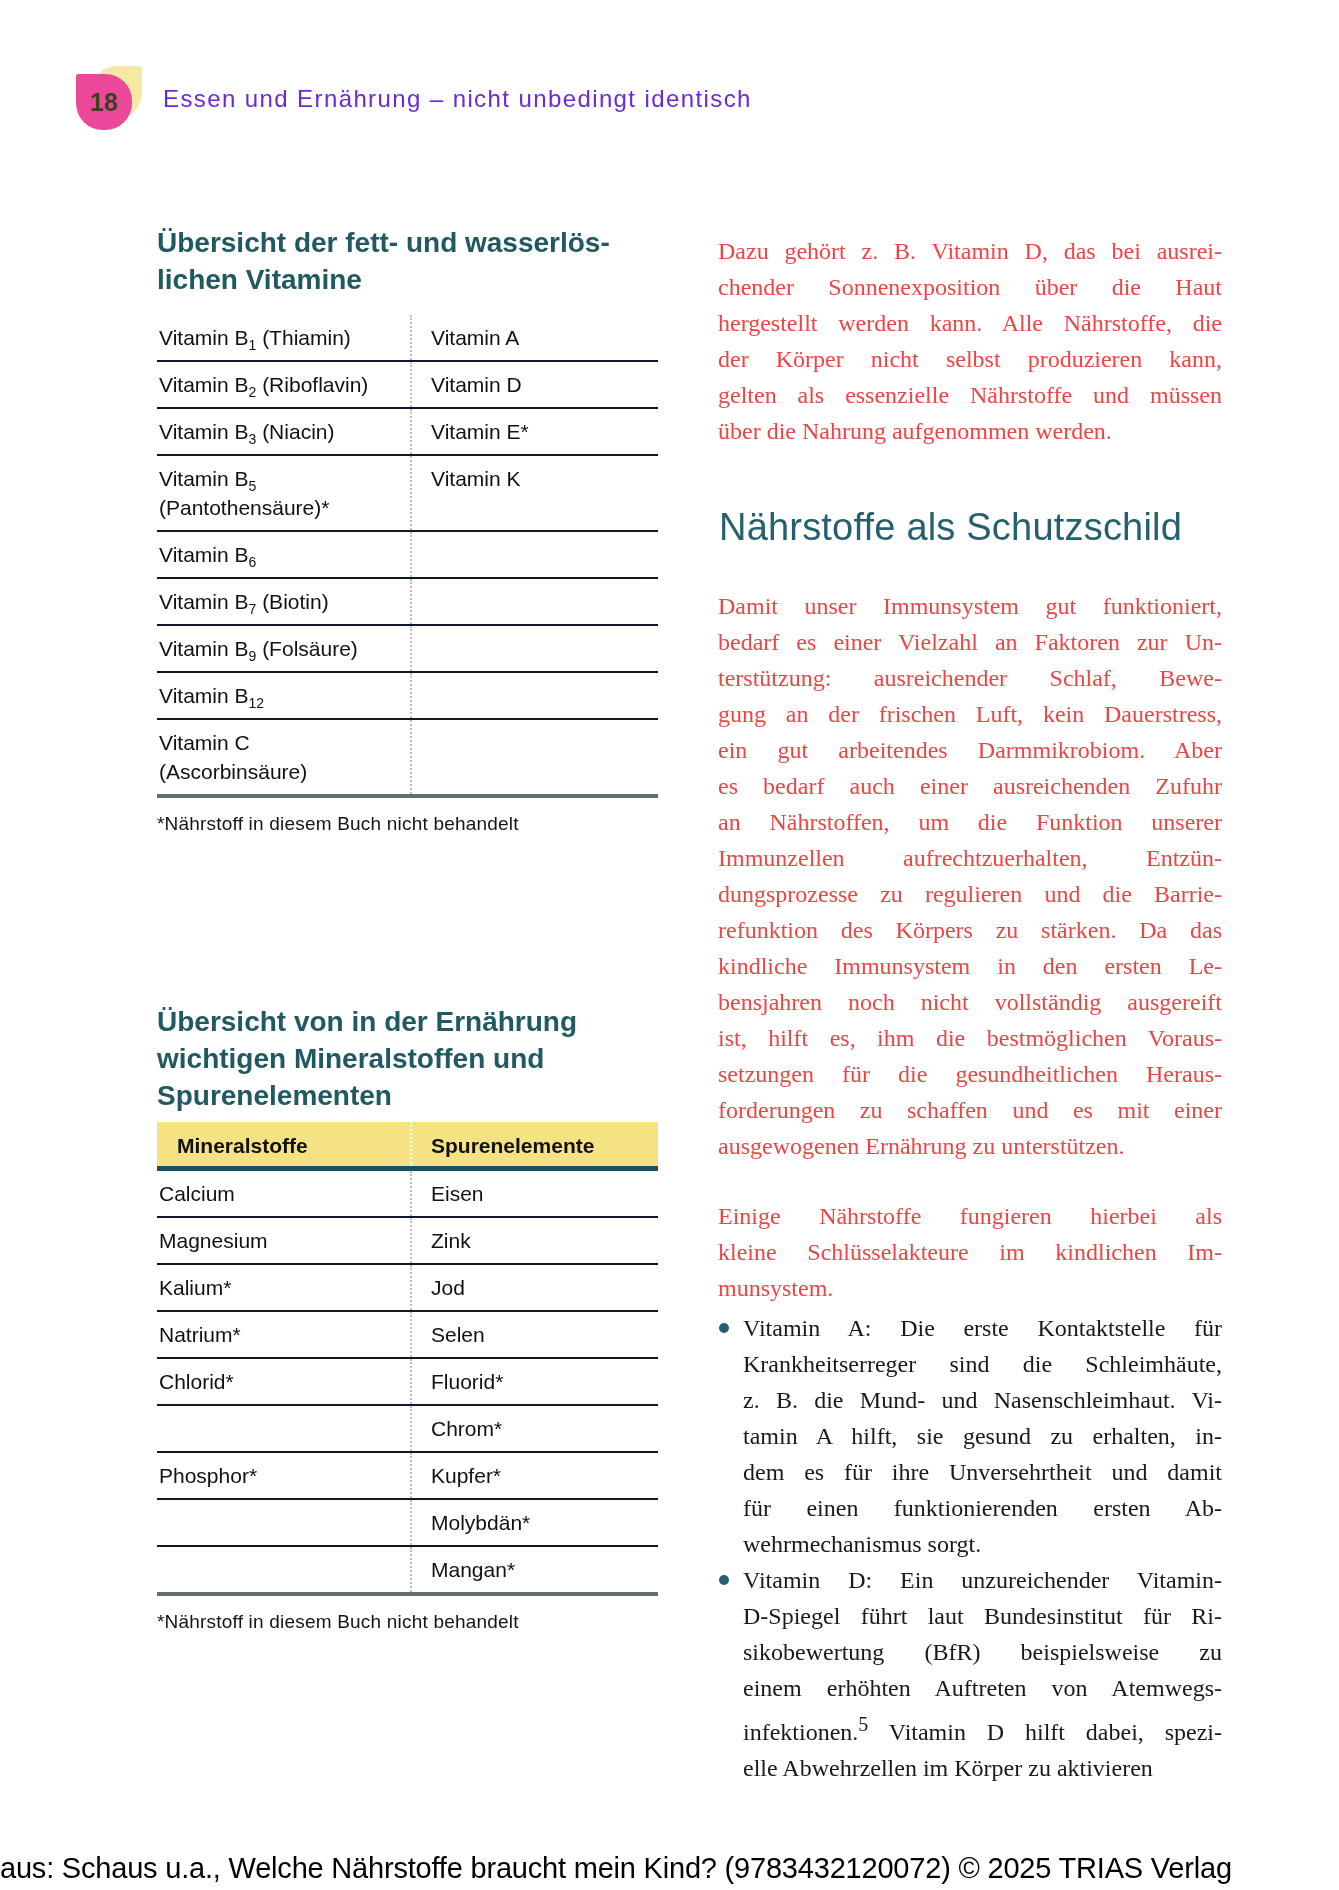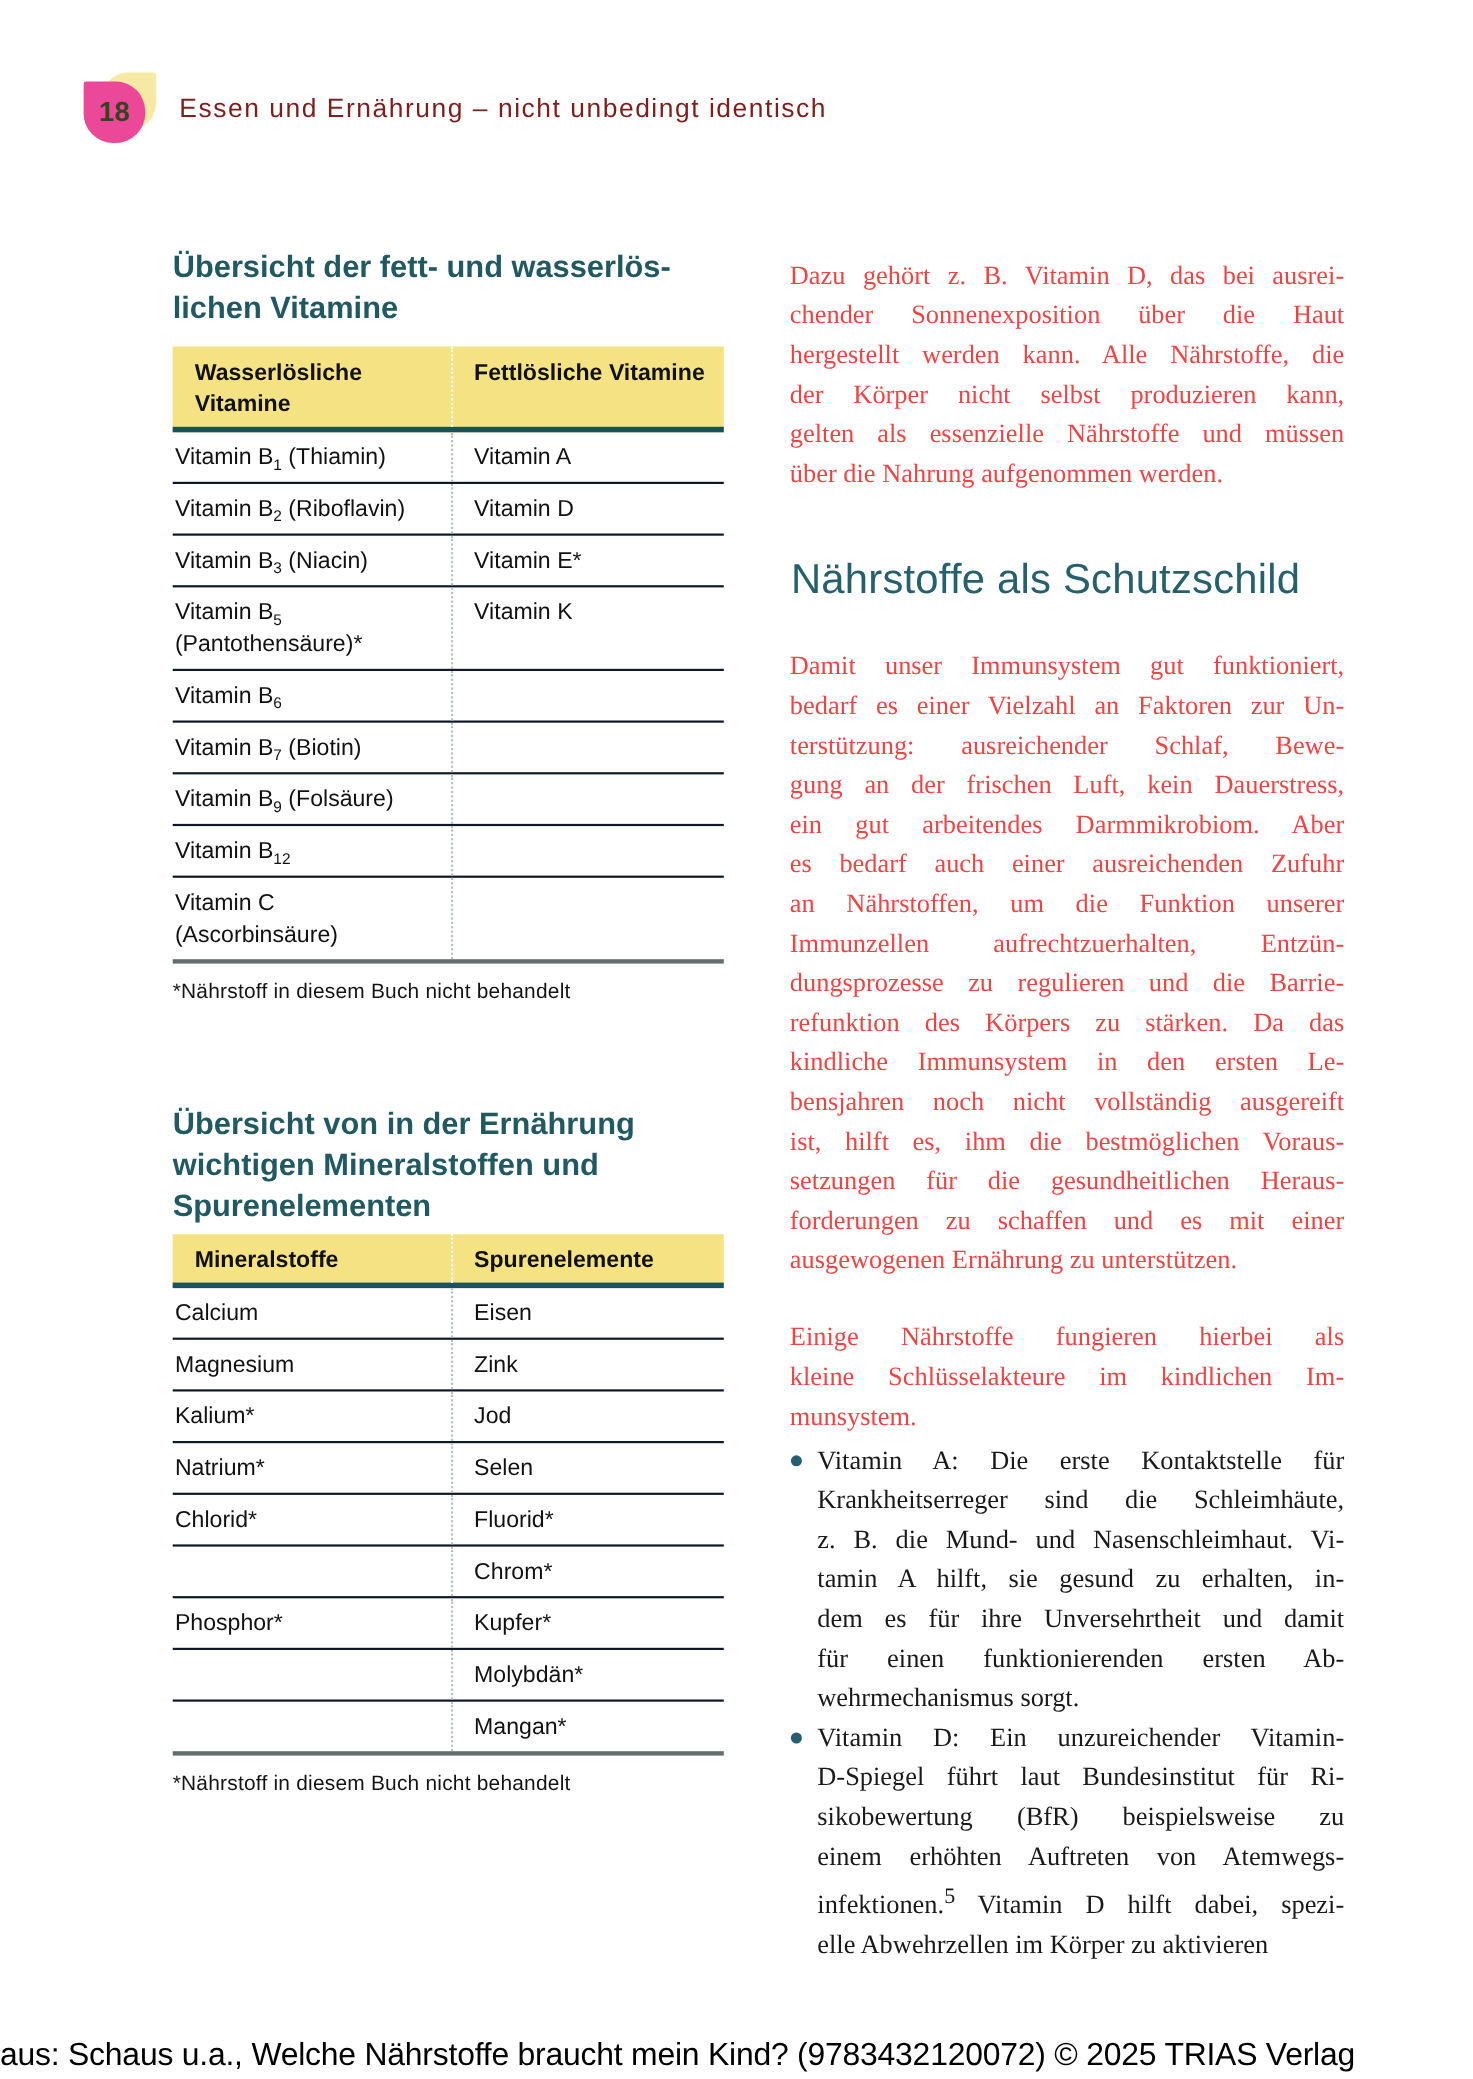--- a/index.html
+++ b/index.html
@@ -7,21 +7,21 @@
         font-family:"Liberation Sans",sans-serif;color:#1a1a1a;}
 
   
   .badge{position:absolute;left:76px;top:66px;width:68px;height:70px;}
   .badge .back{position:absolute;left:16px;top:0;width:50px;height:52px;background:#f6e9a4;
                border-radius:48% 6% 48% 48%;}
   .badge .front{position:absolute;left:0;top:8px;width:56px;height:56px;background:#ec4899;
                 border-radius:4% 48% 48% 48%;display:flex;align-items:center;justify-content:center;
                 font-size:25px;font-weight:700;color:#35431f;}
   .running-header{position:absolute;left:163px;top:85px;font-size:24px;font-weight:500;
-                  color:#7f1d1d;letter-spacing:1.4px;}
+                  color:#6d28d9;letter-spacing:1.4px;}
 
   
   .h-teal{position:absolute;color:#205962;font-weight:700;font-size:28px;line-height:37px;}
   .h-teal-big{position:absolute;color:#26606e;font-weight:400;font-size:38px;line-height:44px;
               letter-spacing:0.2px;}
 
   
   .tblwrap{position:absolute;left:157px;width:501px;}
   .dtable{width:501px;font-size:21px;line-height:29px;color:#111;}
   .thead{display:flex;background:#f5e383;border-bottom:5px solid #17525e;font-weight:700;}
@@ -65,29 +65,20 @@
   </div>
   <div class="running-header">Essen und Ernährung – nicht unbedingt identisch</div>
 
   <div class="h-teal" style="left:157px;top:224px;">
       <div class="ln">Übersicht der fett- und wasserlös-</div>
       <div class="ln last">lichen Vitamine</div>
     </div>
 
   <div class="tblwrap" style="top:315px;">
     <div class="dtable">
-        <div class="thead">
-          <div class="cell c1">
-            <div>Wasserlösliche</div>
-            <div>Vitamine</div>
-          </div>
-          <div class="cell c2">
-            <div>Fettlösliche Vitamine</div>
-          </div>
-        </div>
         <div class="trow">
           <div class="cell c1">
             <div>Vitamin B<sub>1</sub> (Thiamin)</div>
           </div>
           <div class="cell c2">
             <div>Vitamin A</div>
           </div>
         </div>
         <div class="trow">
           <div class="cell c1">

